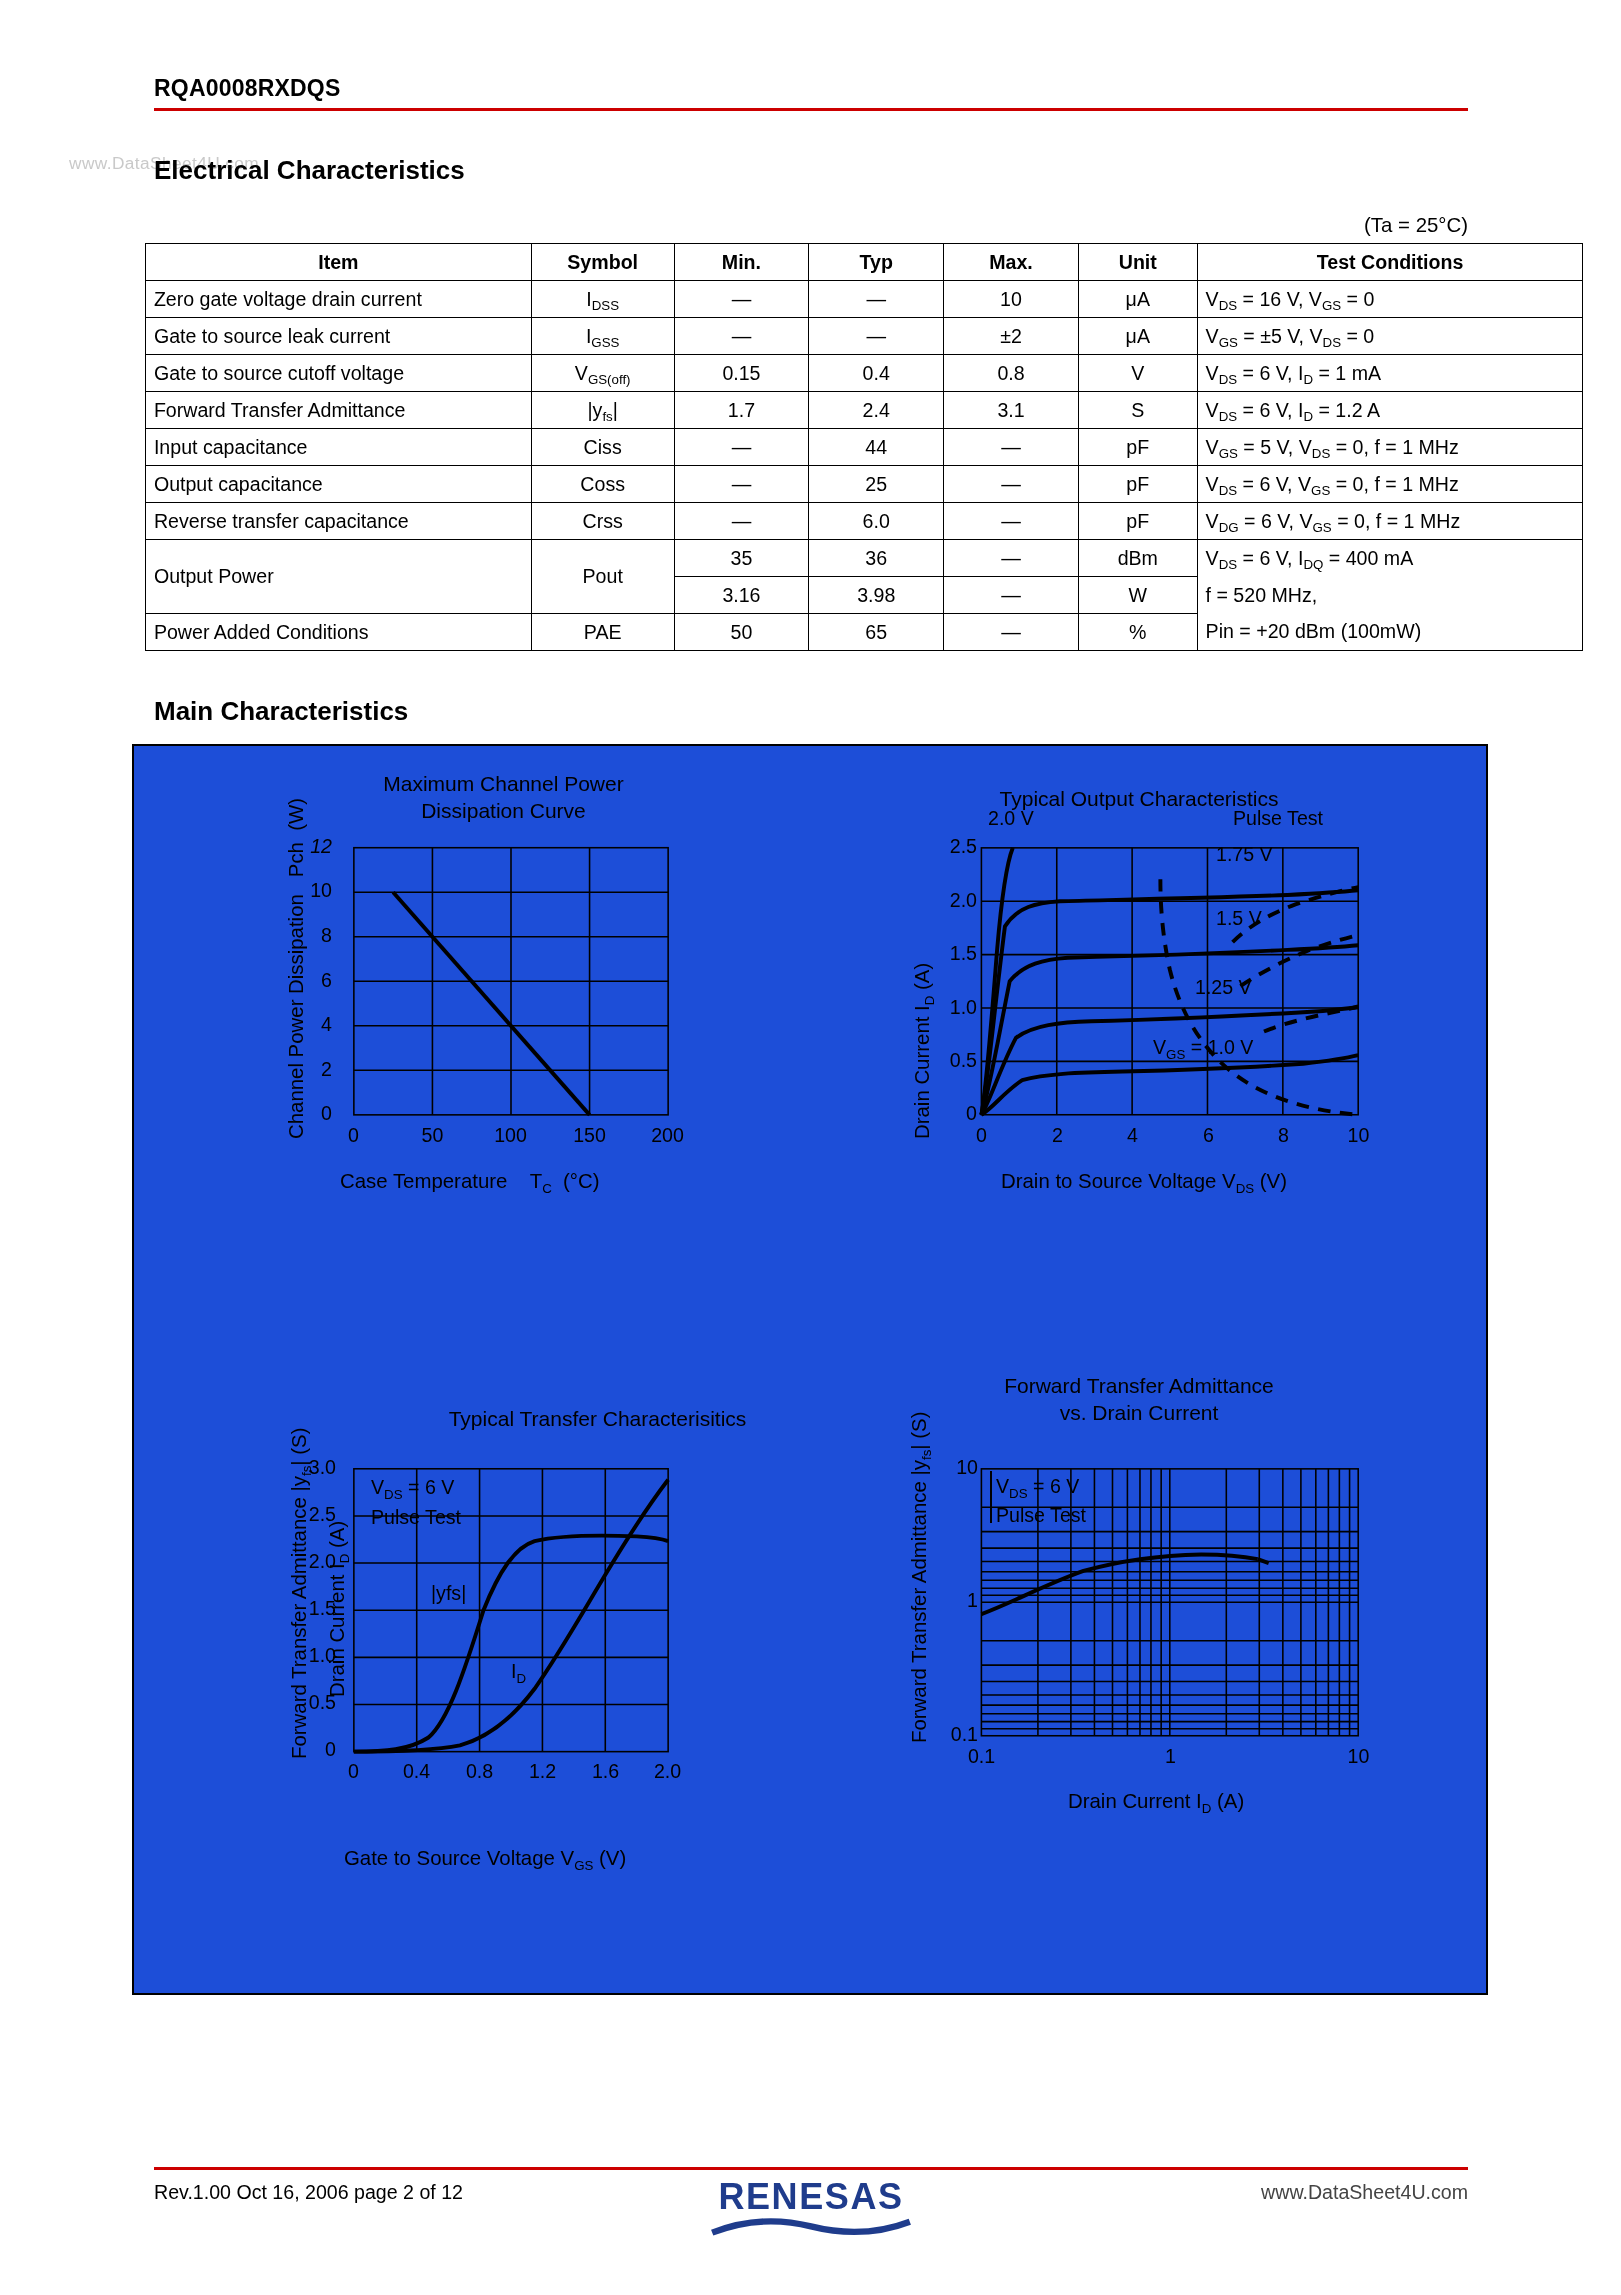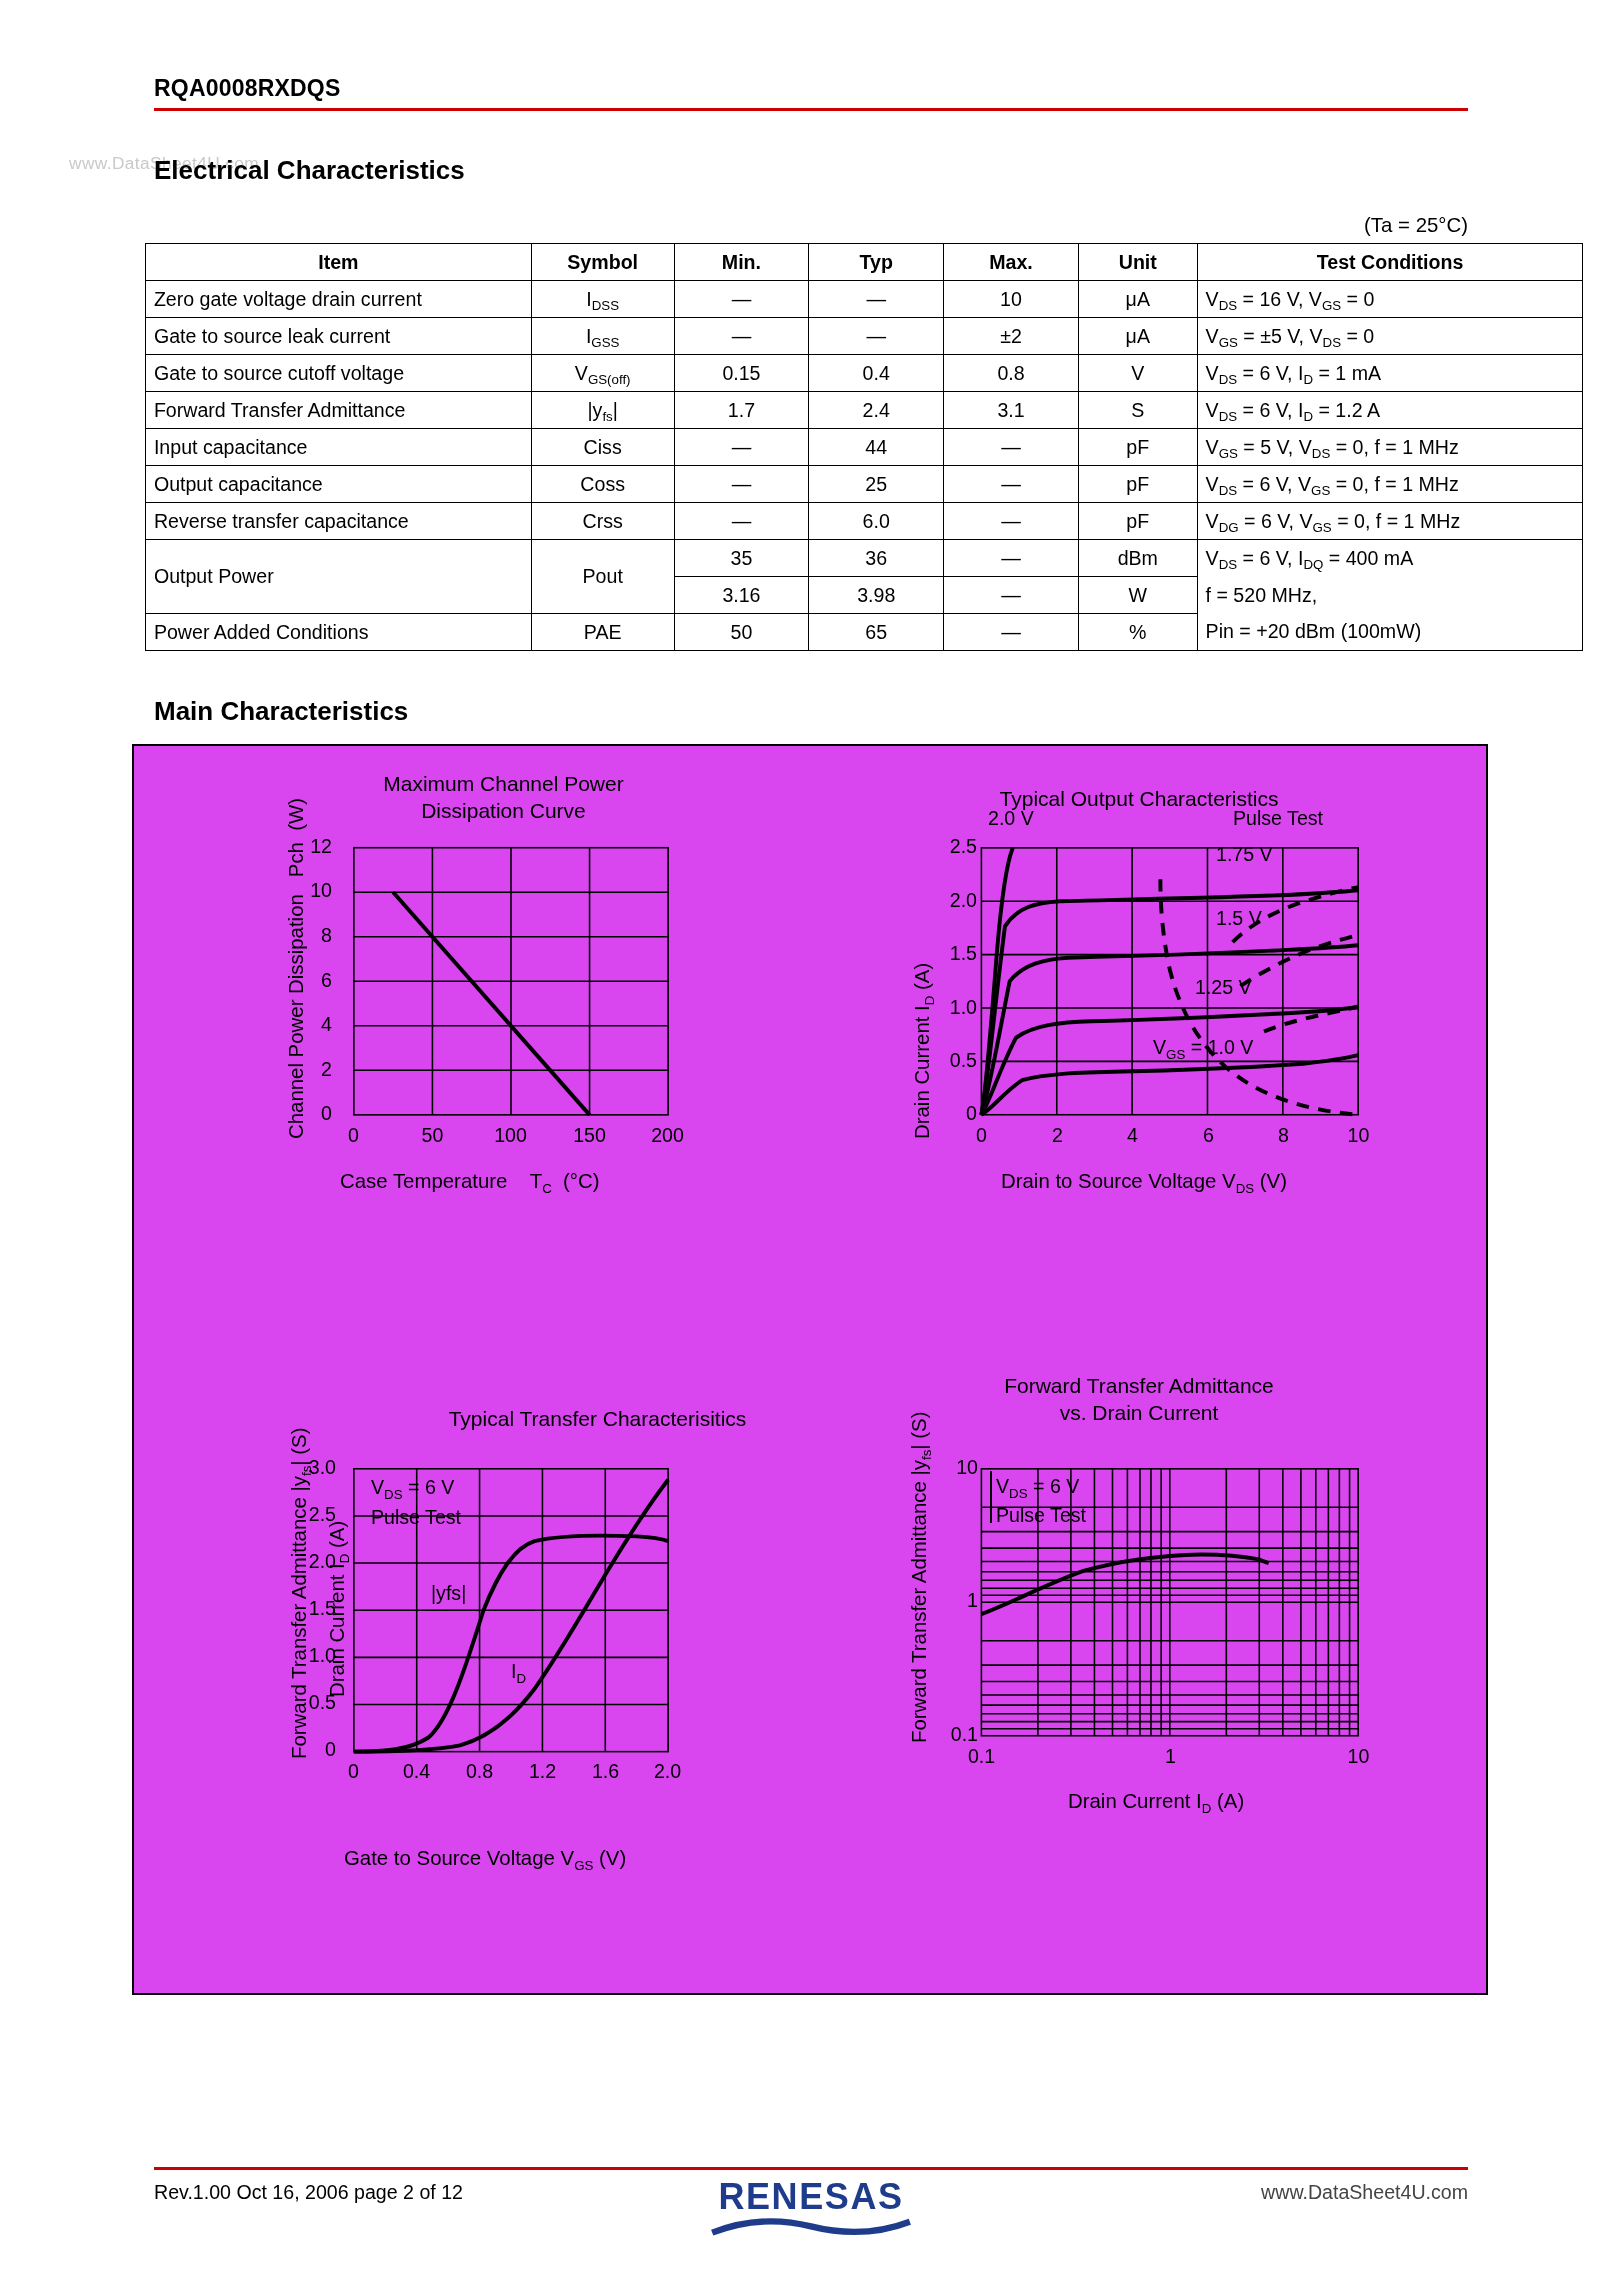--- a/index.html
+++ b/index.html
@@ -45,21 +45,21 @@
   .c-min{width:118px;text-align:center;}
   .c-typ{width:118px;text-align:center;}
   .c-max{width:118px;text-align:center;}
   .c-unit{width:102px;text-align:center;}
   .c-cond{width:369px;text-align:left;padding-left:11px;}
   sub{font-size:13.3px;vertical-align:baseline;position:relative;top:4.7px;}
   .nb{border-bottom:none !important;}
   .nt{border-top:none !important;}
 
   
-  .mc-frame{position:absolute;left:132px;top:744px;width:1352px;height:1247px;border:2.4px solid #000;background:#d946ef;}
+  .mc-frame{position:absolute;left:132px;top:744px;width:1352px;height:1247px;border:2.4px solid #000;background:#1d4ed8;}
 
   .chart-title{position:absolute;text-align:center;font-size:21px;line-height:27px;}
 
   .axis-label{position:absolute;font-size:20.4px;}
   .v-label{position:absolute;font-size:20.4px;transform-origin:0 0;transform:rotate(-90deg);white-space:nowrap;}
   .tick{position:absolute;font-size:19.6px;text-align:center;}
   .tickr{position:absolute;font-size:19.6px;text-align:right;}
   .anno{position:absolute;font-size:19.6px;white-space:nowrap;}
 
   
@@ -212,21 +212,21 @@
         <line x1="380" y1="20" x2="380" y2="360"></line>
         <line x1="80" y1="76.7" x2="480" y2="76.7"></line>
         <line x1="80" y1="133.3" x2="480" y2="133.3"></line>
         <line x1="80" y1="190" x2="480" y2="190"></line>
         <line x1="80" y1="246.7" x2="480" y2="246.7"></line>
         <line x1="80" y1="303.3" x2="480" y2="303.3"></line>
       </g>
       <polyline points="130,76.7 380,360" stroke="#000" stroke-width="5" fill="none"></polyline>
     </svg>
 
-    <div class="tickr" style="left:149px;top:89px;width:49px;">12</div>
+    <div class="tickr" style="left:149px;top:89px;width:49px;font-style:italic;">12</div>
     <div class="tickr" style="left:149px;top:133px;width:49px;">10</div>
     <div class="tickr" style="left:149px;top:178px;width:49px;">8</div>
     <div class="tickr" style="left:149px;top:223px;width:49px;">6</div>
     <div class="tickr" style="left:149px;top:267px;width:49px;">4</div>
     <div class="tickr" style="left:149px;top:312px;width:49px;">2</div>
     <div class="tickr" style="left:149px;top:356px;width:49px;">0</div>
 
     <div class="tick" style="left:188px;top:378px;width:63px;">0</div>
     <div class="tick" style="left:267px;top:378px;width:63px;">50</div>
     <div class="tick" style="left:345px;top:378px;width:63px;">100</div>

